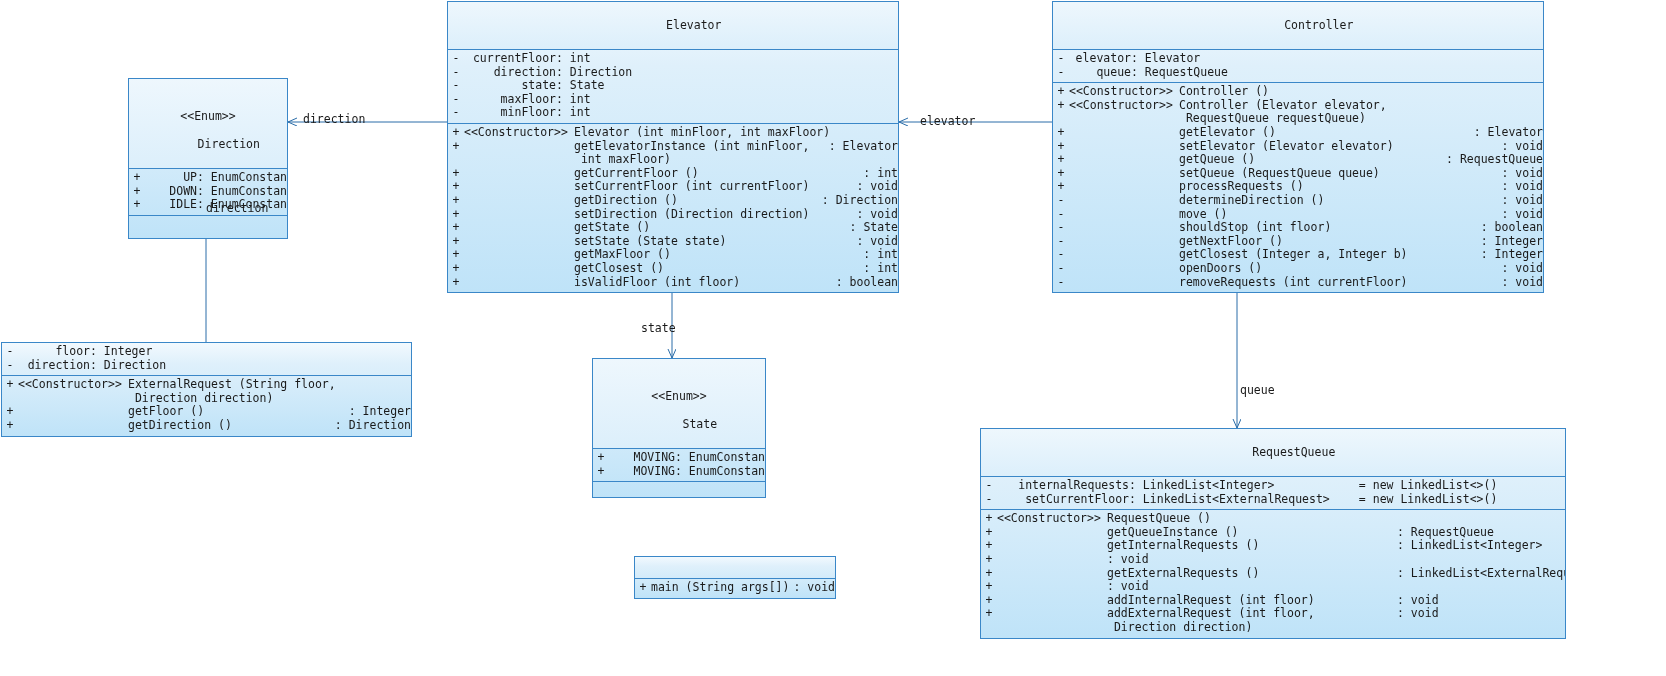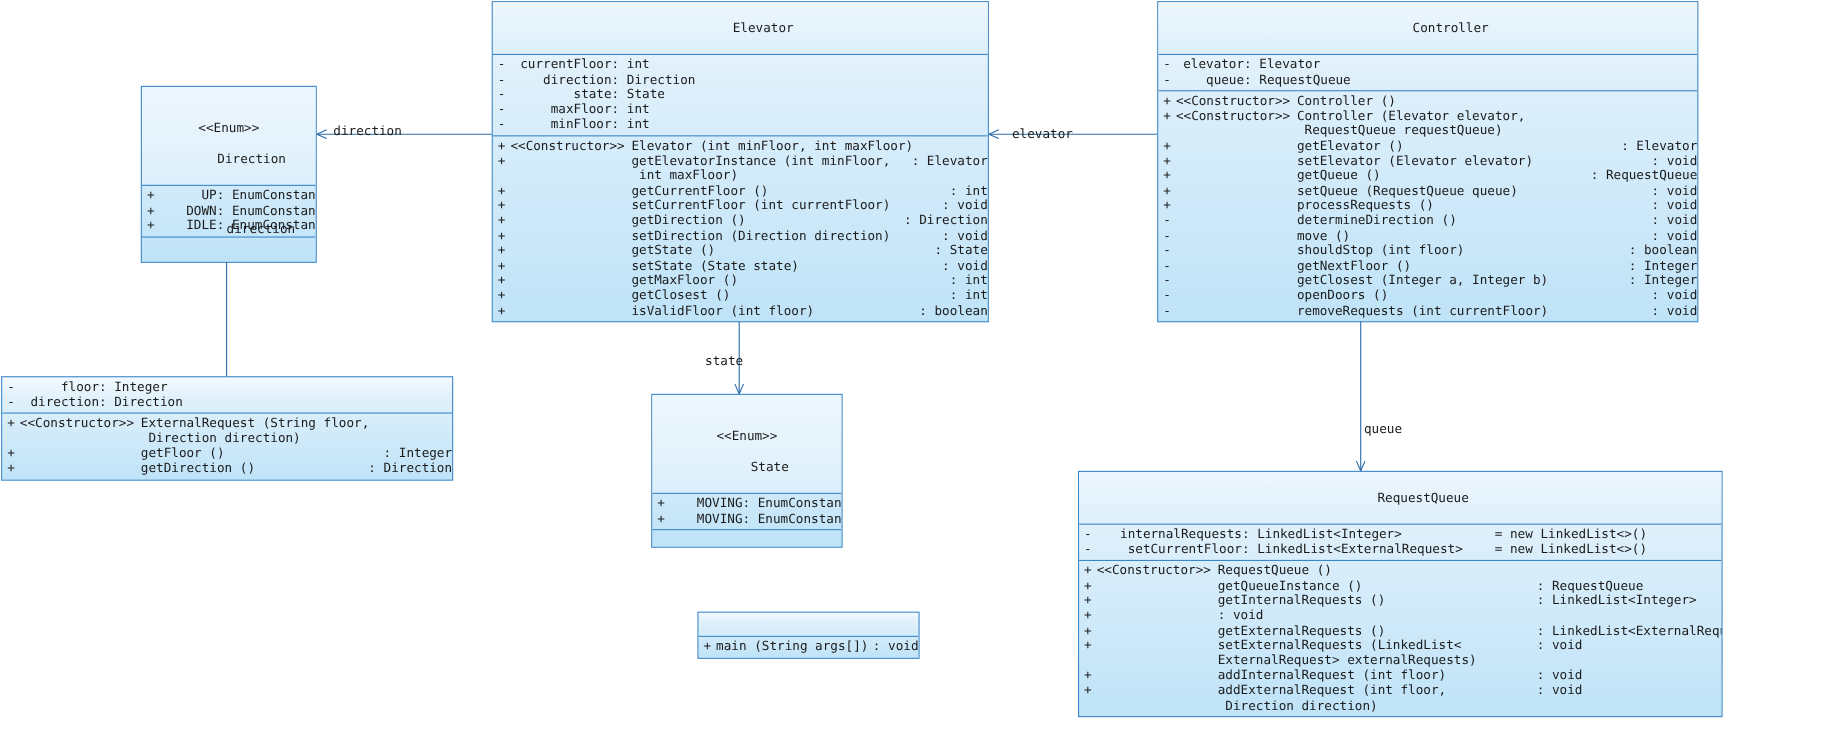--- a/index.html
+++ b/index.html
@@ -496,22 +496,20 @@
       </div>
       <div class="row">
         <span class="vis">+</span>
         <span class="stereo-col" style="width:110px"></span>
         <span class="sig" style="width:290px">getExternalRequests ()</span>
         <span class="ret">: <span>LinkedList&lt;ExternalRequest&gt;</span></span>
       </div>
       <div class="row">
         <span class="vis">+</span>
         <span class="stereo-col" style="width:110px"></span>
-        <span class="sig" style="width:290px">setExternalRequests (LinkedList&lt;
-ExternalRequest&gt; externalRequests)</span>
         <span class="ret" style="align-self:flex-start">: <span>void</span></span>
       </div>
       <div class="row">
         <span class="vis">+</span>
         <span class="stereo-col" style="width:110px"></span>
         <span class="sig" style="width:290px">addInternalRequest (int floor)</span>
         <span class="ret">: <span>void</span></span>
       </div>
       <div class="row">
         <span class="vis">+</span>

